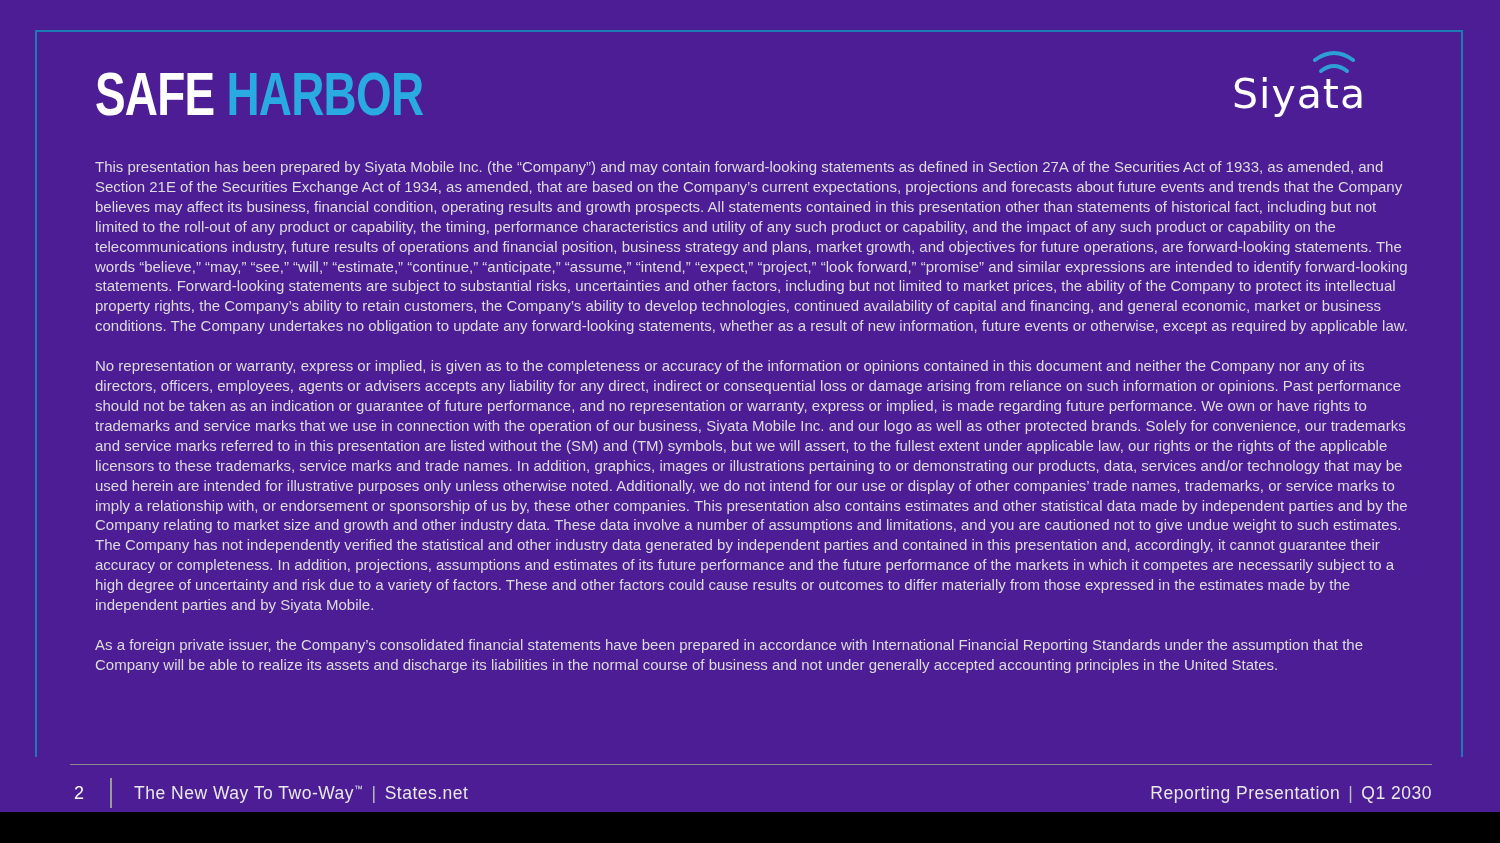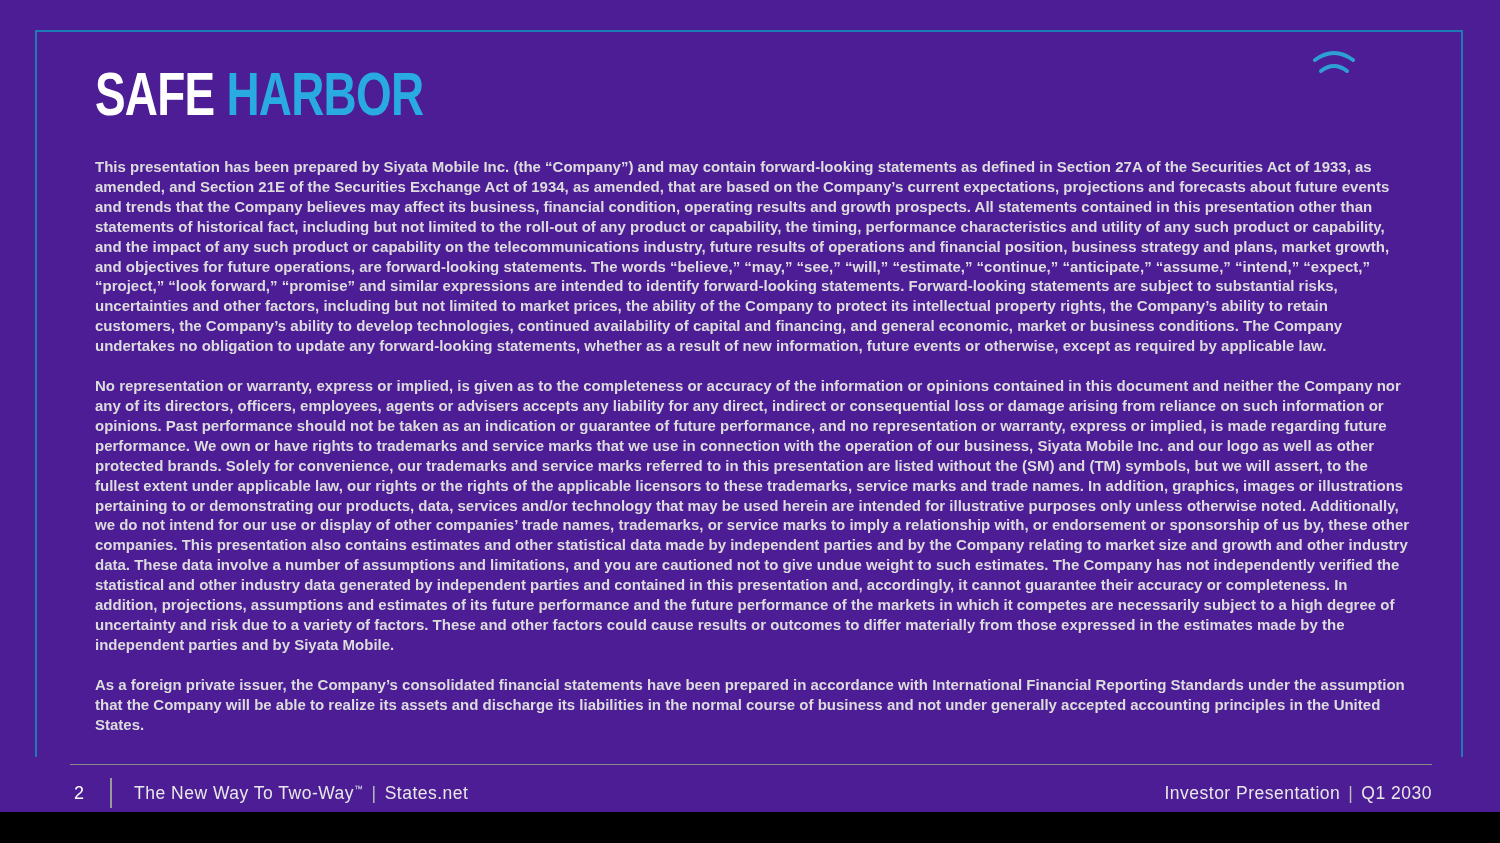--- a/index.html
+++ b/index.html
@@ -49,21 +49,21 @@
     font-weight:normal;
     letter-spacing:1px;
   }
   .body-text{
     position:absolute;
     left:95px;right:90px;top:157px;
     color:#DCDCDC;
     font-size:15px;
     line-height:19.9px;
   }
-  .body-text p{margin:0 0 20px 0;font-weight:bold;}
+  .body-text p{margin:0 0 20px 0;}
   .footer-line{
     position:absolute;
     left:70px;top:764px;
     width:1362px;height:1px;
     background:#8A8A8A;
   }
   .footer{
     position:absolute;
     left:70px;right:68px;top:776px;
     height:34px;
@@ -93,36 +93,37 @@
 
   <div class="title">
     <span class="w1">SAFE</span><span> </span><span class="w2">HARBOR</span>
   </div>
 
   <div class="logo">
     <svg class="logo-arcs" width="50" height="26" viewBox="0 0 50 26">
       <path d="M5 12 Q24 -2 43 12" fill="none" stroke="#2E9FD4" stroke-width="4" stroke-linecap="round"></path>
       <path d="M11 23 Q24 13 37 23" fill="none" stroke="#2E9FD4" stroke-width="4" stroke-linecap="round"></path>
     </svg>
+    <div class="logo-text">Siyata</div>
   </div>
 
   <div class="body-text">
     <p>This presentation has been prepared by Siyata Mobile Inc. (the “Company”) and may contain forward-looking statements as defined in Section 27A of the Securities Act of 1933, as amended, and Section 21E of the Securities Exchange Act of 1934, as amended, that are based on the Company’s current expectations, projections and forecasts about future events and trends that the Company believes may affect its business, financial condition, operating results and growth prospects. All statements contained in this presentation other than statements of historical fact, including but not limited to the roll-out of any product or capability, the timing, performance characteristics and utility of any such product or capability, and the impact of any such product or capability on the telecommunications industry, future results of operations and financial position, business strategy and plans, market growth, and objectives for future operations, are forward-looking statements. The words “believe,” “may,” “see,” “will,” “estimate,” “continue,” “anticipate,” “assume,” “intend,” “expect,” “project,” “look forward,” “promise” and similar expressions are intended to identify forward-looking statements. Forward-looking statements are subject to substantial risks, uncertainties and other factors, including but not limited to market prices, the ability of the Company to protect its intellectual property rights, the Company’s ability to retain customers, the Company’s ability to develop technologies, continued availability of capital and financing, and general economic, market or business conditions. The Company undertakes no obligation to update any forward-looking statements, whether as a result of new information, future events or otherwise, except as required by applicable law.</p>
     <p>No representation or warranty, express or implied, is given as to the completeness or accuracy of the information or opinions contained in this document and neither the Company nor any of its directors, officers, employees, agents or advisers accepts any liability for any direct, indirect or consequential loss or damage arising from reliance on such information or opinions. Past performance should not be taken as an indication or guarantee of future performance, and no representation or warranty, express or implied, is made regarding future performance. We own or have rights to trademarks and service marks that we use in connection with the operation of our business, Siyata Mobile Inc. and our logo as well as other protected brands. Solely for convenience, our trademarks and service marks referred to in this presentation are listed without the (SM) and (TM) symbols, but we will assert, to the fullest extent under applicable law, our rights or the rights of the applicable licensors to these trademarks, service marks and trade names. In addition, graphics, images or illustrations pertaining to or demonstrating our products, data, services and/or technology that may be used herein are intended for illustrative purposes only unless otherwise noted. Additionally, we do not intend for our use or display of other companies’ trade names, trademarks, or service marks to imply a relationship with, or endorsement or sponsorship of us by, these other companies. This presentation also contains estimates and other statistical data made by independent parties and by the Company relating to market size and growth and other industry data. These data involve a number of assumptions and limitations, and you are cautioned not to give undue weight to such estimates. The Company has not independently verified the statistical and other industry data generated by independent parties and contained in this presentation and, accordingly, it cannot guarantee their accuracy or completeness. In addition, projections, assumptions and estimates of its future performance and the future performance of the markets in which it competes are necessarily subject to a high degree of uncertainty and risk due to a variety of factors. These and other factors could cause results or outcomes to differ materially from those expressed in the estimates made by the independent parties and by Siyata Mobile.</p>
     <p>As a foreign private issuer, the Company’s consolidated financial statements have been prepared in accordance with International Financial Reporting Standards under the assumption that the Company will be able to realize its assets and discharge its liabilities in the normal course of business and not under generally accepted accounting principles in the United States.</p>
   </div>
 
   <div class="footer-line"></div>
 
   <div class="footer">
     <div class="footer-left">
       <span class="page-num">2</span>
       <span class="v-sep"></span>
       <span class="tagline">
         <span>The New Way To Two-Way</span><sup>™</sup><span class="pipe">|</span><span>States.net</span>
       </span>
     </div>
     <div class="footer-right">
-      <span>Investor Presentation</span><span class="pipe">|</span><span>Q1 2030</span>
+      <span>Reporting Presentation</span><span class="pipe">|</span><span>Q1 2030</span>
     </div>
   </div>
 
 </div>
 
 </body></html>

